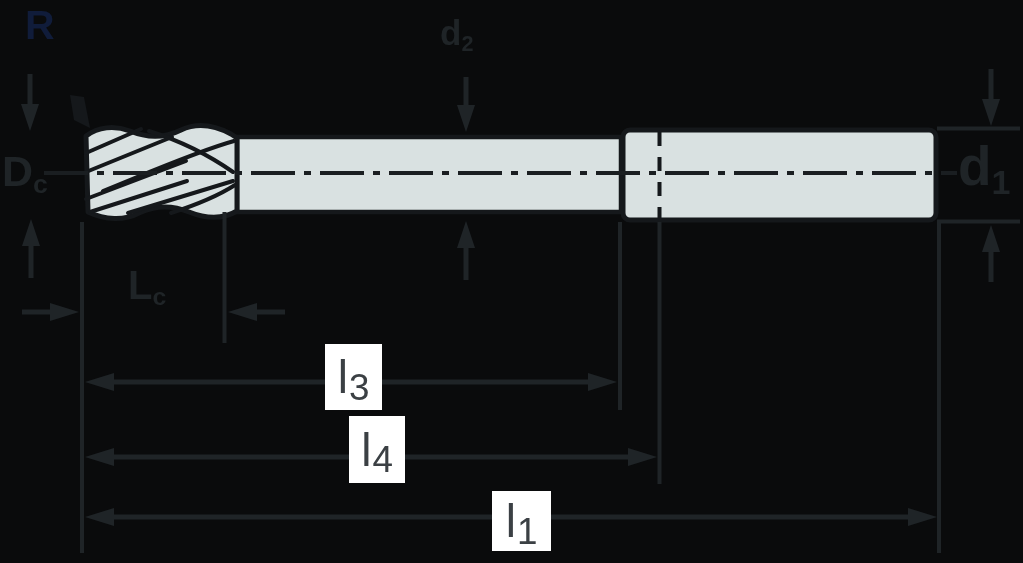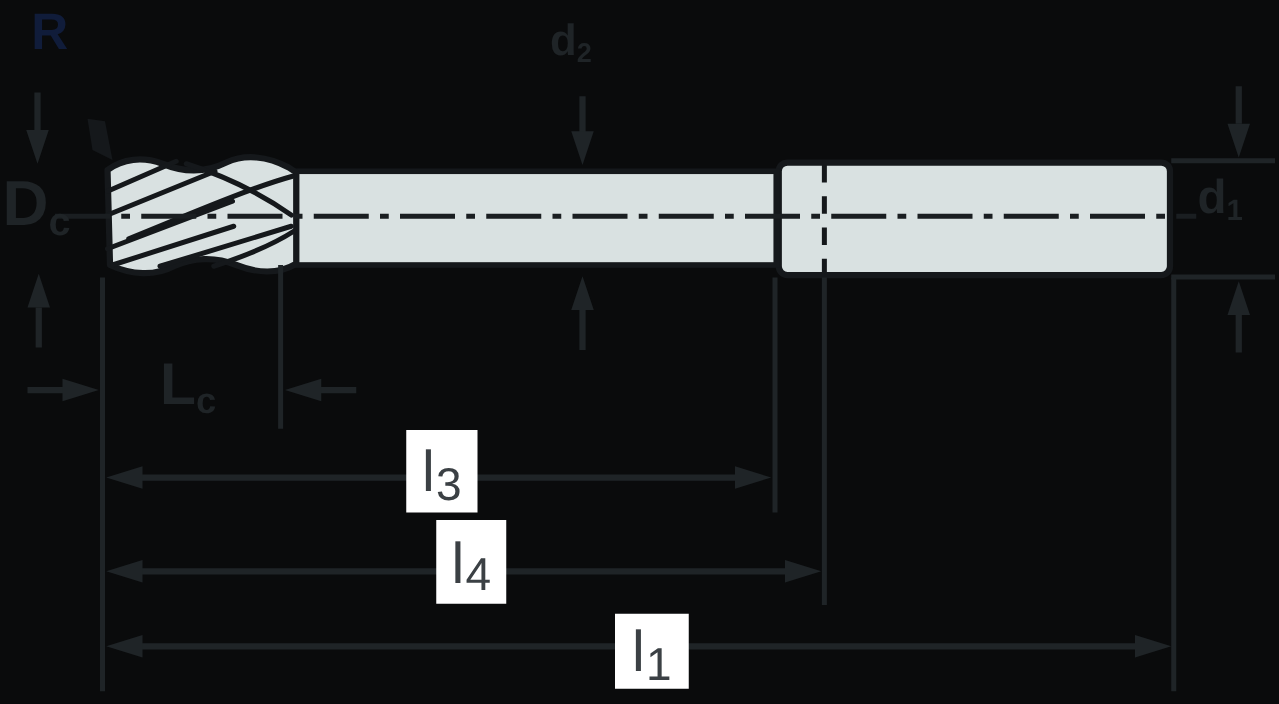--- a/index.html
+++ b/index.html
@@ -20,24 +20,24 @@
   }
   .stage{position:absolute;inset:0;width:1023px;height:563px}
   svg.draw{position:absolute;left:0;top:0;width:1023px;height:563px;display:block}
 
   .lbl{
     position:absolute;line-height:1;font-weight:700;
     color:var(--annotation);letter-spacing:-1px;white-space:nowrap;
   }
   .lbl .sub{font-size:.62em;display:inline-block;transform:translateY(.26em);margin-left:1px}
   .lbl-r  {left:25px; top:5px;  font-size:41px;color:var(--radius-accent)}
-  .lbl-dc {left:2px;  top:137px;font-size:51px}
+  .lbl-dc {left:2px;  top:150px;font-size:43px}
   .lbl-d2 {left:440px;top:15px; font-size:35px}
-  .lbl-d1 {left:958px;top:139px;font-size:38px}
-  .lbl-lc {left:128px;top:283px;font-size:47px}
+  .lbl-d1 {left:958px;top:139px;font-size:55px}
+  .lbl-lc {left:128px;top:265px;font-size:40px}
 
   .dimbox{
     position:absolute;background:var(--label-box-bg);color:var(--label-box-text);
     display:flex;align-items:center;justify-content:center;
     font-size:46px;font-weight:400;line-height:1;
   }
   .dimbox .sub{font-size:.8em;display:inline-block;transform:translateY(.3em);margin-left:1px}
   .box-l3{left:325px;top:344px;width:57px;height:66px}
   .box-l4{left:349px;top:416px;width:56px;height:67px}
   .box-l1{left:492px;top:491px;width:59px;height:60px}

